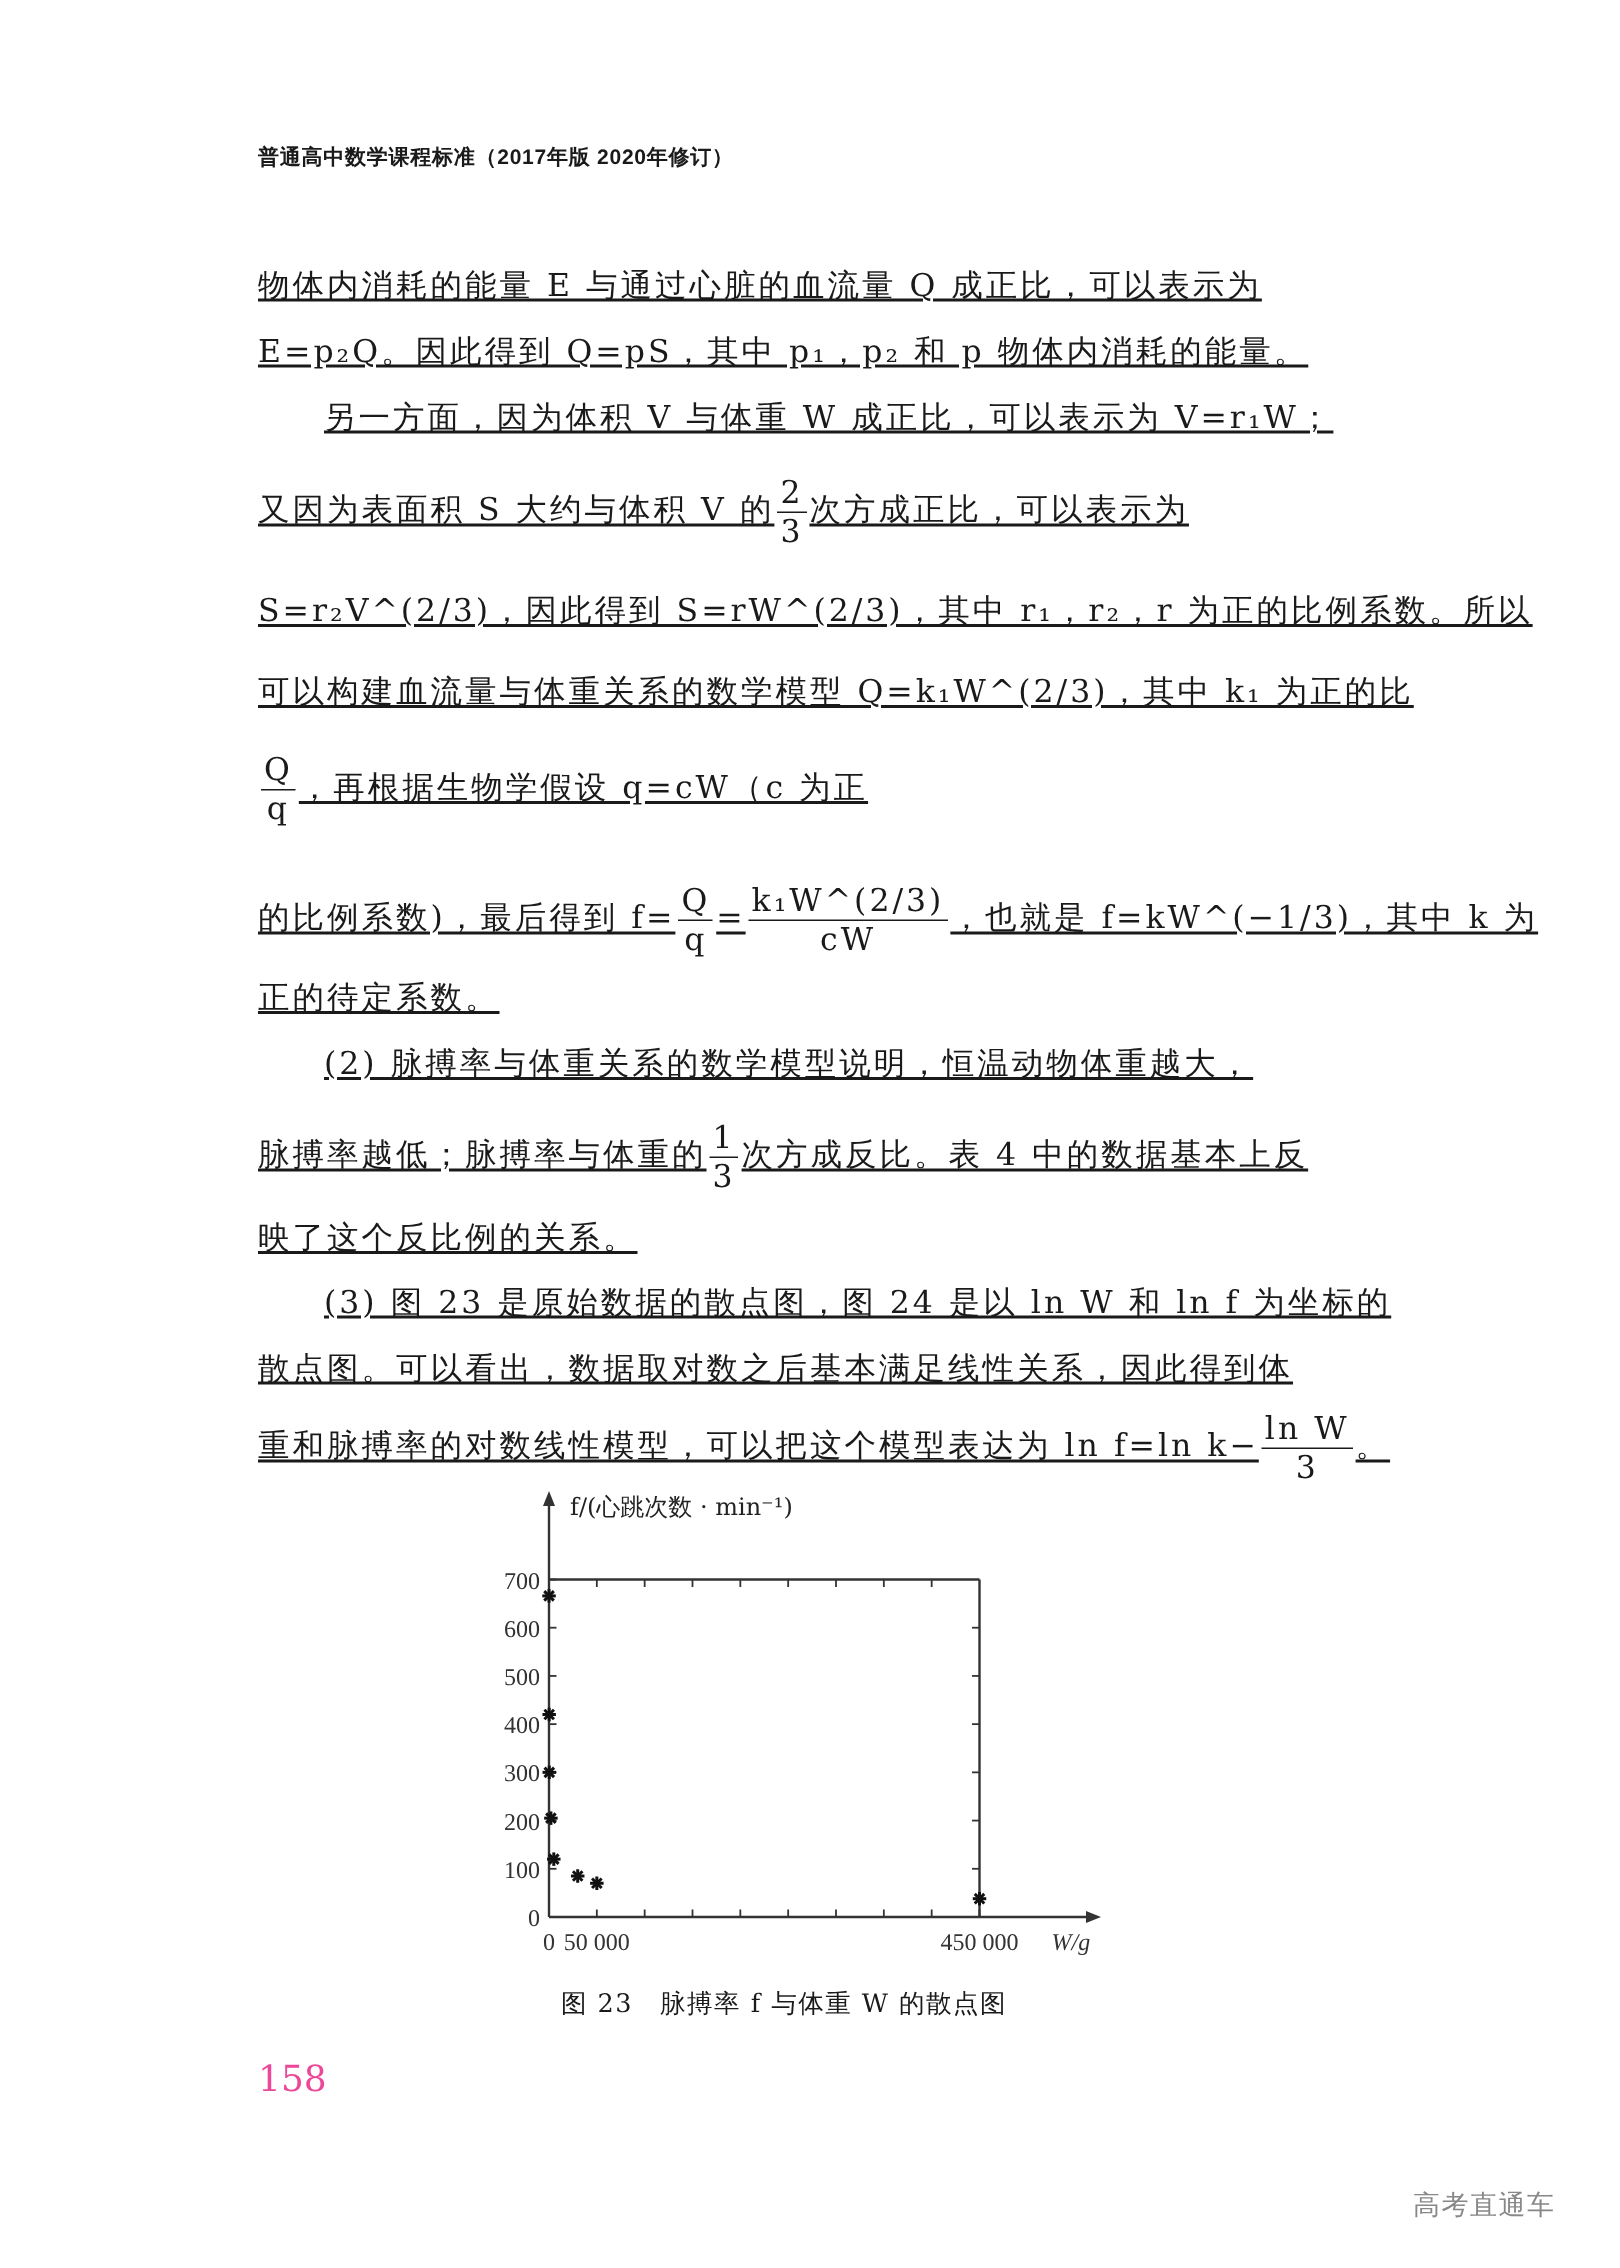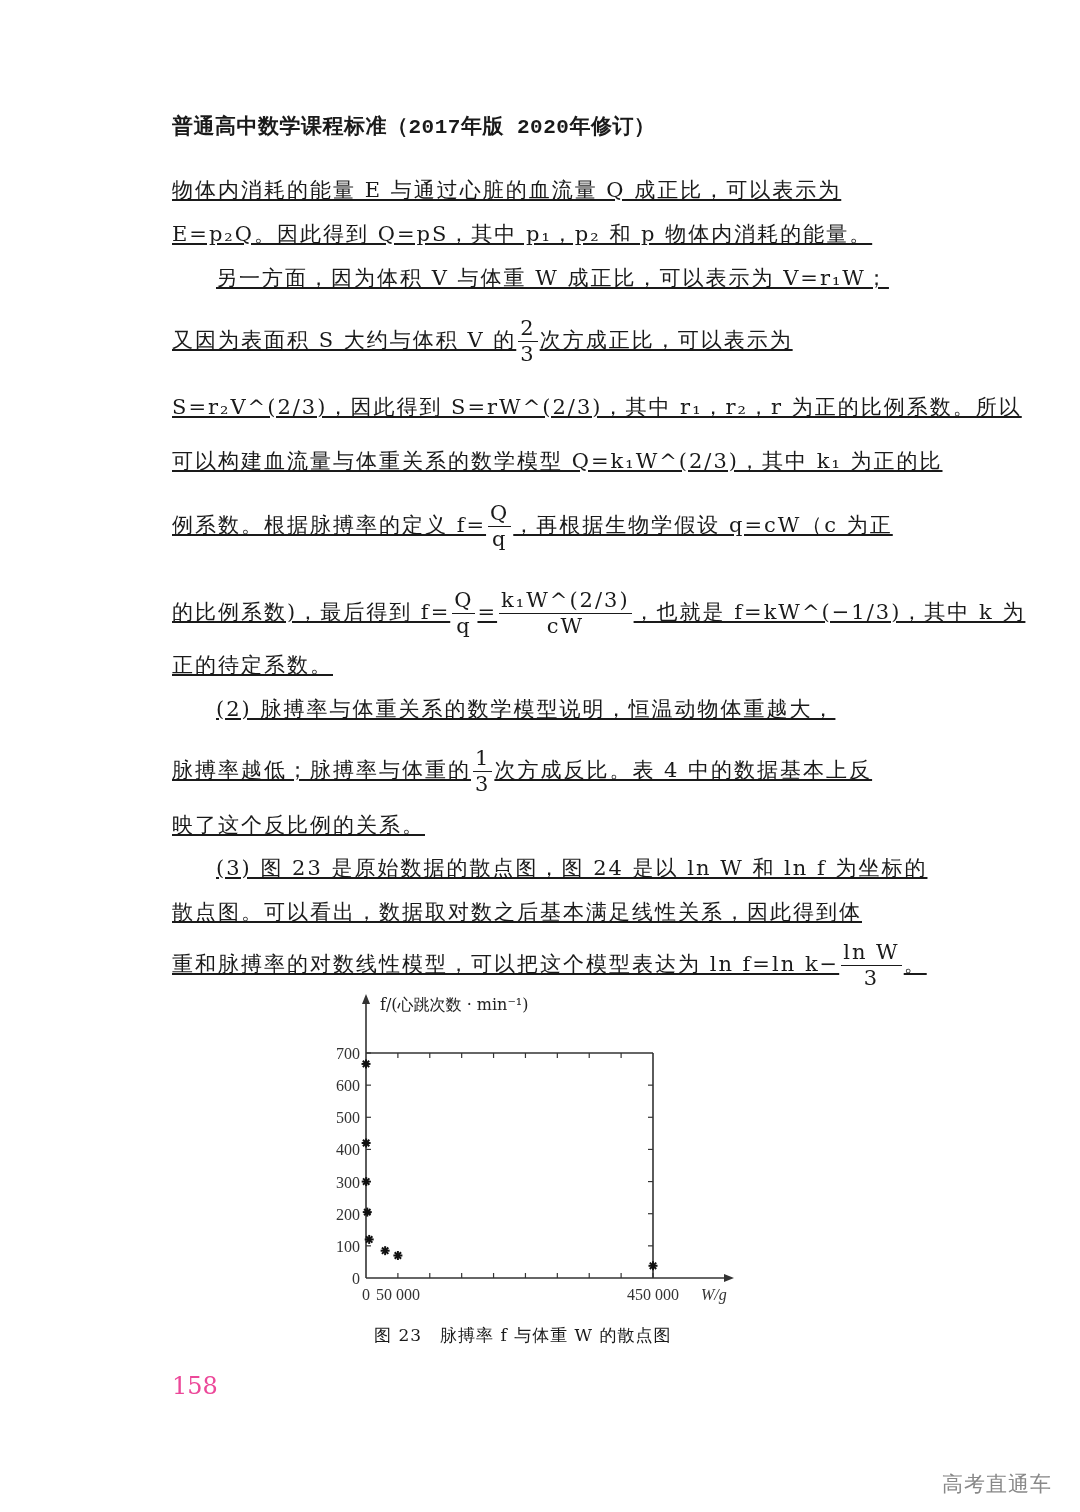--- a/index.html
+++ b/index.html
@@ -1,48 +1,48 @@
 <!DOCTYPE html>
 <html><head>
 <meta charset="utf-8">
 <style>
   html, body { margin:0; padding:0; background:#ffffff; }
   body { width:1080px; height:1512px; position:relative; overflow:hidden;
          font-family:"DejaVu Serif", serif; color:#1a1a1a; }
-  .header { position:absolute; left:172px; top:112px; font-size:21px; font-weight:bold;
-            font-family:Liberation Mono, monospace; letter-spacing:0.5px; }
+  .header { position:absolute; left:172px; top:96px; font-size:14px; font-weight:bold;
+            font-family:Liberation Sans, sans-serif; letter-spacing:0.5px; }
   .line { position:absolute; left:172px; width:720px; font-size:21px; line-height:30px;
           white-space:nowrap; letter-spacing:2px;text-decoration:underline; }
   .frac { display:inline-block; vertical-align:middle; text-align:center; margin:0 2px; line-height:1; }
   .frac .num { display:block; border-bottom:1.5px solid #1a1a1a; padding:0 2px 2px; }
   .frac .den { display:block; padding-top:2px; }
   #chart { position:absolute; left:300px; top:990px; }
   .caption { position:absolute; left:374px; top:1324px; font-size:17px; letter-spacing:1px; }
   .pagenum { position:absolute; left:172px; top:1372px; font-size:24px; color:#ec4899; }
-  .watermark { position:absolute; left:942px; top:1458px; font-size:21px; color:#888;
-               font-family:"DejaVu Sans", sans-serif; letter-spacing:1px;margin-top:12px; }
+  .watermark { position:absolute; left:942px; top:1458px; font-size:18px; color:#888;
+               font-family:"DejaVu Sans", sans-serif; letter-spacing:1px; }
 </style>
 </head>
 <body>
 
 <div class="header">普通高中数学课程标准（2017年版 2020年修订）</div>
 
 <div class="line" style="top:175px">物体内消耗的能量 E 与通过心脏的血流量 Q 成正比，可以表示为</div>
 <div class="line" style="top:219px">E=p₂Q。因此得到 Q=pS，其中 p₁，p₂ 和 p 物体内消耗的能量。</div>
 <div class="line" style="top:263px; left:216px">另一方面，因为体积 V 与体重 W 成正比，可以表示为 V=r₁W；</div>
 
 <div class="line" style="top:318px">
   <span>又因为表面积 S 大约与体积 V 的</span><span class="frac"><span class="num">2</span><span class="den">3</span></span><span>次方成正比，可以表示为</span>
 </div>
 
 <div class="line" style="top:392px">S=r₂V^(2/3)，因此得到 S=rW^(2/3)，其中 r₁，r₂，r 为正的比例系数。所以</div>
 <div class="line" style="top:446px">可以构建血流量与体重关系的数学模型 Q=k₁W^(2/3)，其中 k₁ 为正的比</div>
 
 <div class="line" style="top:503px">
-  <span>例系数。根据脉搏率的定义 f=</span><span class="frac"><span class="num">Q</span><span class="den">q</span></span><span>，再根据生物学假设 q=cW（c 为正</span>
+  <span class="frac"><span class="num">Q</span><span class="den">q</span></span><span>，再根据生物学假设 q=cW（c 为正</span>
 </div>
 
 <div class="line" style="top:590px">
   <span>的比例系数)，最后得到 f=</span><span class="frac"><span class="num">Q</span><span class="den">q</span></span><span>=</span><span class="frac"><span class="num">k₁W^(2/3)</span><span class="den">cW</span></span><span>，也就是 f=kW^(−1/3)，其中 k 为</span>
 </div>
 
 <div class="line" style="top:650px">正的待定系数。</div>
 <div class="line" style="top:694px; left:216px">(2) 脉搏率与体重关系的数学模型说明，恒温动物体重越大，</div>
 
 <div class="line" style="top:748px">

